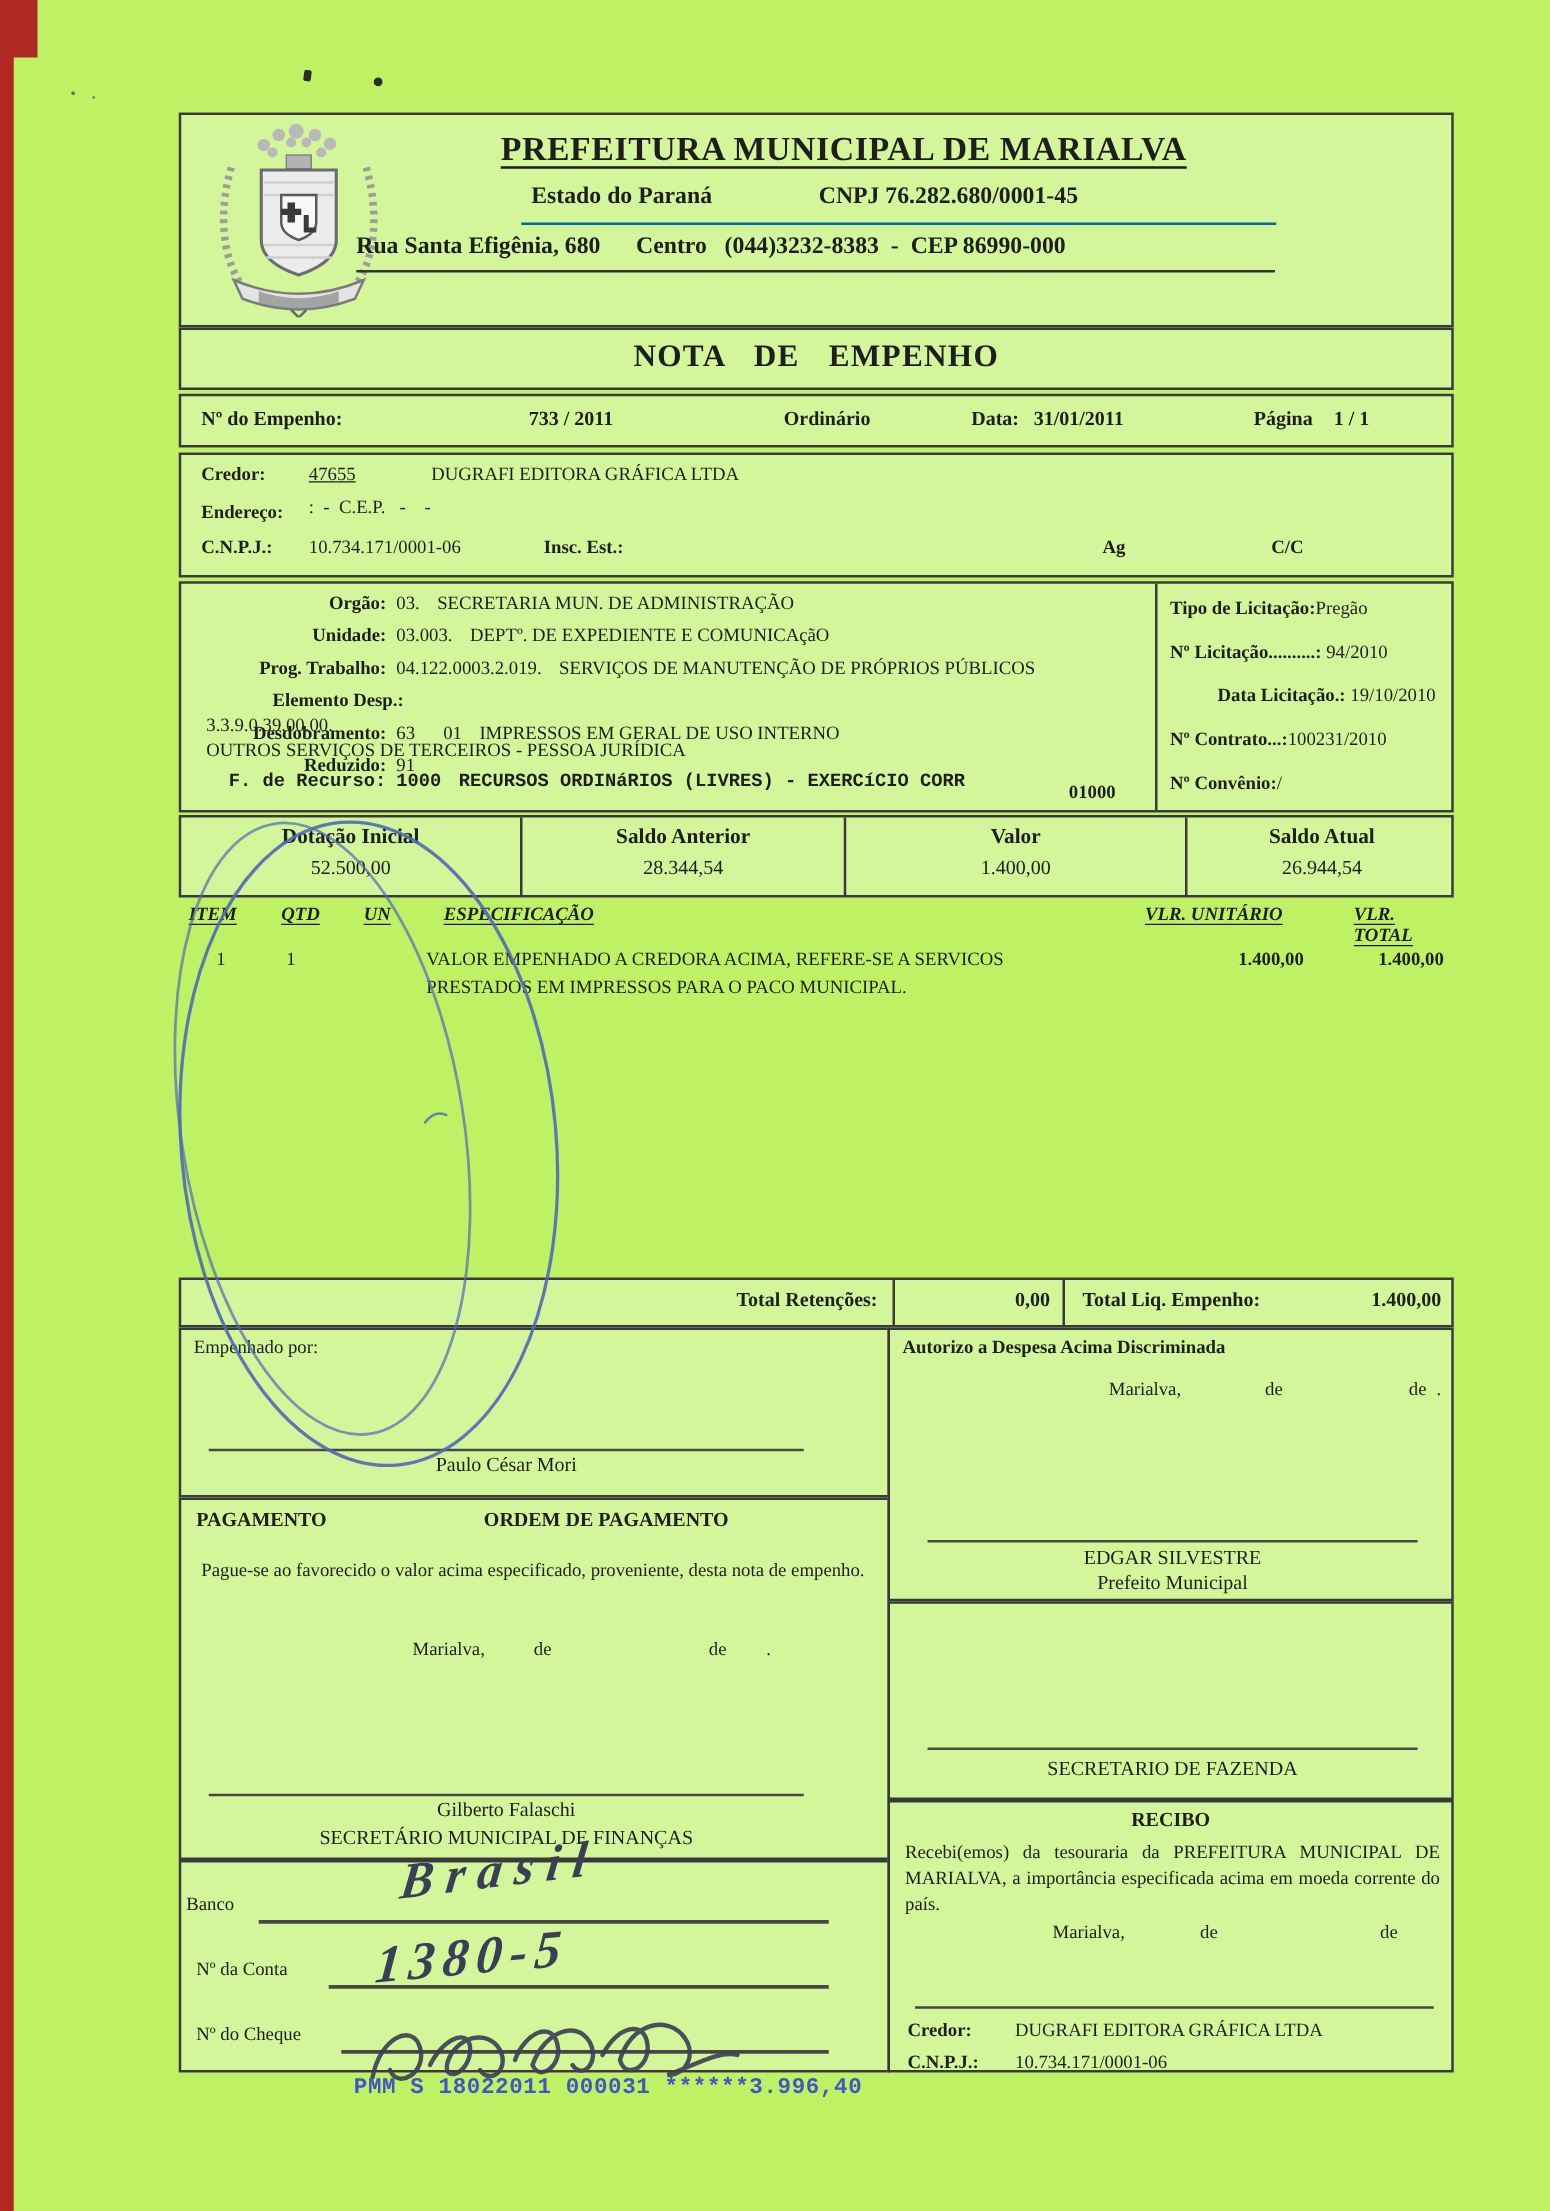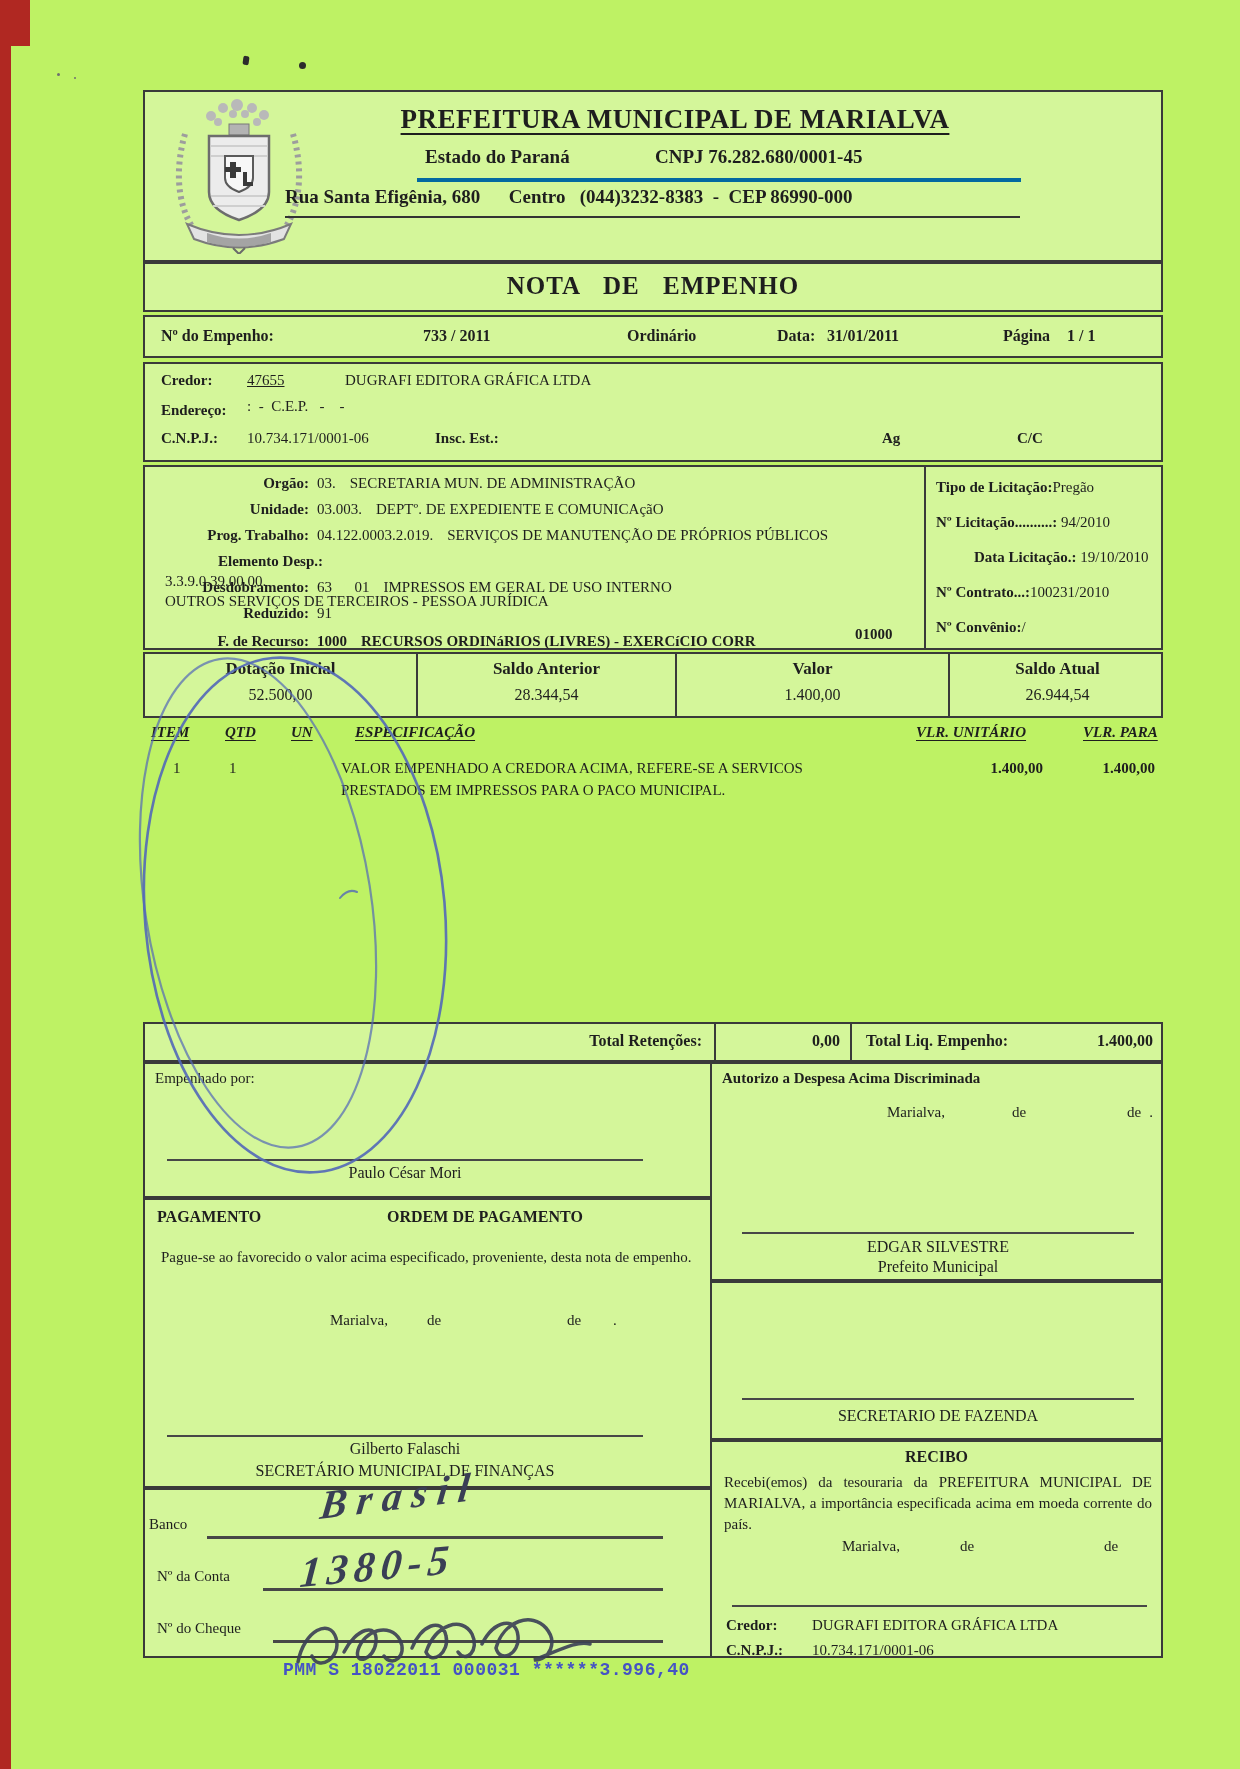--- a/index.html
+++ b/index.html
@@ -17,21 +17,21 @@
   .abs{position:absolute;}
   .b{font-weight:bold;}
   .pre{white-space:pre;}
   .ctr{text-align:center;}
   .sig-line{position:absolute;height:0;border-top:2px solid #474747;}
 
   
   .h-title{position:absolute;left:210px;top:12px;width:640px;text-align:center;
            font-size:27px;font-weight:bold;letter-spacing:.5px;
            text-decoration:underline;text-underline-offset:5px;text-decoration-thickness:2px;}
-  .h-sub{position:absolute;left:272px;top:52px;width:604px;height:34px;border-bottom:4px solid #0369a1;font-size:19px;font-weight:bold;}
+  .h-sub{position:absolute;left:272px;top:52px;width:604px;height:34px;border-bottom:2px solid #0369a1;font-size:19px;font-weight:bold;}
   .h-sub .left{position:absolute;left:8px;top:2px;}
   .h-sub .right{position:absolute;left:238px;top:2px;}
   .h-addr{position:absolute;left:140px;top:94px;width:735px;height:30px;border-bottom:2px solid #333;
           font-size:19px;font-weight:bold;}
   .nota-title{position:absolute;left:0;top:8px;width:100%;text-align:center;font-size:25px;font-weight:bold;word-spacing:16px;letter-spacing:1px;}
 
   .fs15{font-size:15px;} .fs16{font-size:16px;}
 
   
   .cl-row{position:absolute;left:6px;display:flex;align-items:baseline;font-size:15px;line-height:20px;width:760px;}
@@ -165,21 +165,21 @@
       </div>
       <div class="cl-row" style="top:110px;">
         <span class="lab">Desdobramento:</span>
         <span class="cod pre">63      01</span>
         <span class="des">IMPRESSOS EM  GERAL DE USO INTERNO</span>
       </div>
       <div class="cl-row" style="top:136px;">
         <span class="lab">Reduzido:</span>
         <span class="cod">91</span>
       </div>
-      <div class="cl-row" style="top:164px;">
+      <div class="cl-row" style="top:149px;font-family:Liberation Mono, monospace;">
         <span class="lab">F. de Recurso:</span>
         <span class="cod b">1000</span>
         <span class="des b">RECURSOS ORDINáRIOS (LIVRES) - EXERCíCIO CORR</span>
       </div>
       <span class="abs b fs15" style="left:710px;top:159px;">01000</span>
 
       <div class="lic-row" style="left:791px;top:12px;">
         <span class="b">Tipo de Licitação:</span><span>Pregão</span>
       </div>
       <div class="lic-row" style="left:791px;top:47px;">
@@ -214,21 +214,21 @@
         <div class="saldo-val">26.944,54</div>
       </div>
     </div>
 
     <div class="items-area">
       <span class="abs ith" style="left:8px;top:4px;">ITEM</span>
       <span class="abs ith" style="left:82px;top:4px;">QTD</span>
       <span class="abs ith" style="left:148px;top:4px;">UN</span>
       <span class="abs ith" style="left:212px;top:4px;">ESPECIFICAÇÃO</span>
       <span class="abs ith" style="left:773px;top:4px;">VLR. UNITÁRIO</span>
-      <span class="abs ith" style="left:940px;top:4px;">VLR. PARA</span>
+      <span class="abs ith" style="left:940px;top:4px;">VLR. TOTAL</span>
 
       <div>
         <span class="abs fs15" style="left:30px;top:40px;">1</span>
         <span class="abs fs15" style="left:86px;top:40px;">1</span>
         <span class="abs fs15" style="left:148px;top:40px;"></span>
         <span class="abs fs15" style="left:198px;top:40px;width:580px;">VALOR EMPENHADO A CREDORA ACIMA, REFERE-SE A SERVICOS</span>
         <span class="abs fs15" style="left:198px;top:62px;width:580px;">PRESTADOS EM IMPRESSOS PARA O PACO MUNICIPAL.</span>
         <span class="abs b fs15" style="left:760px;top:40px;width:140px;text-align:right;">1.400,00</span>
         <span class="abs b fs15" style="left:872px;top:40px;width:140px;text-align:right;">1.400,00</span>
       </div>

